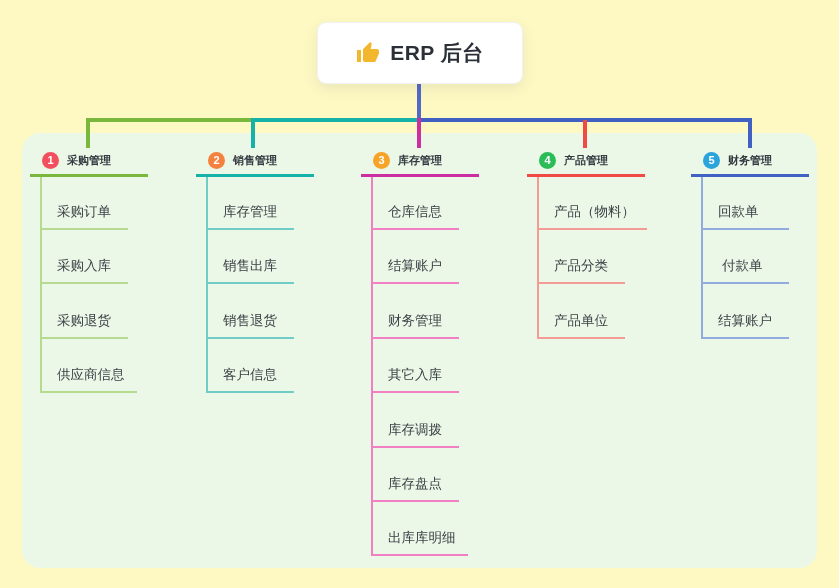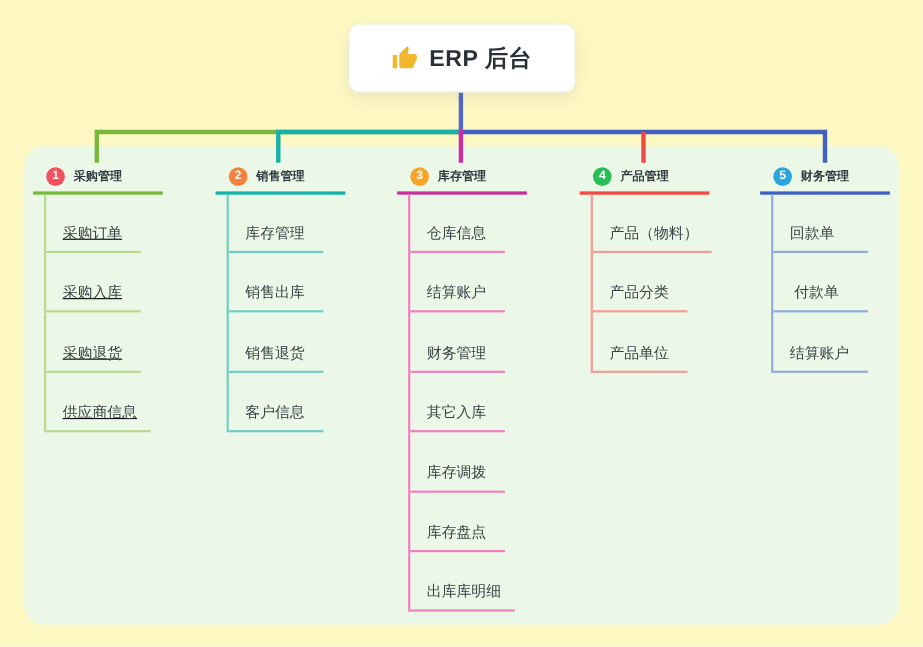--- a/index.html
+++ b/index.html
@@ -70,21 +70,21 @@
     </svg>
 
   <div class="panel"></div>
 
   <div id="branches">
       <div class="branch-col" style="left: 30px;">
         <div class="branch-title" style="border-bottom-color: rgb(122, 184, 61);">
           <span class="badge" style="background: rgb(242, 80, 94);">1</span>
           <span class="branch-label">采购管理</span>
         </div>
-        <ul class="children" style="border-left-color: rgb(182, 218, 144); text-decoration: underline;">
+        <ul class="children" style="border-left-color: rgb(182, 218, 144);">
           <li style="border-bottom-color: rgb(182, 218, 144);">采购订单</li>
           <li style="border-bottom-color: rgb(182, 218, 144);">采购入库</li>
           <li style="border-bottom-color: rgb(182, 218, 144);">采购退货</li>
           <li style="border-bottom-color: rgb(182, 218, 144);">供应商信息</li>
         </ul>
       </div>
       <div class="branch-col" style="left: 196px;">
         <div class="branch-title" style="border-bottom-color: rgb(20, 178, 169);">
           <span class="badge" style="background: rgb(245, 129, 63);">2</span>
           <span class="branch-label">销售管理</span>

